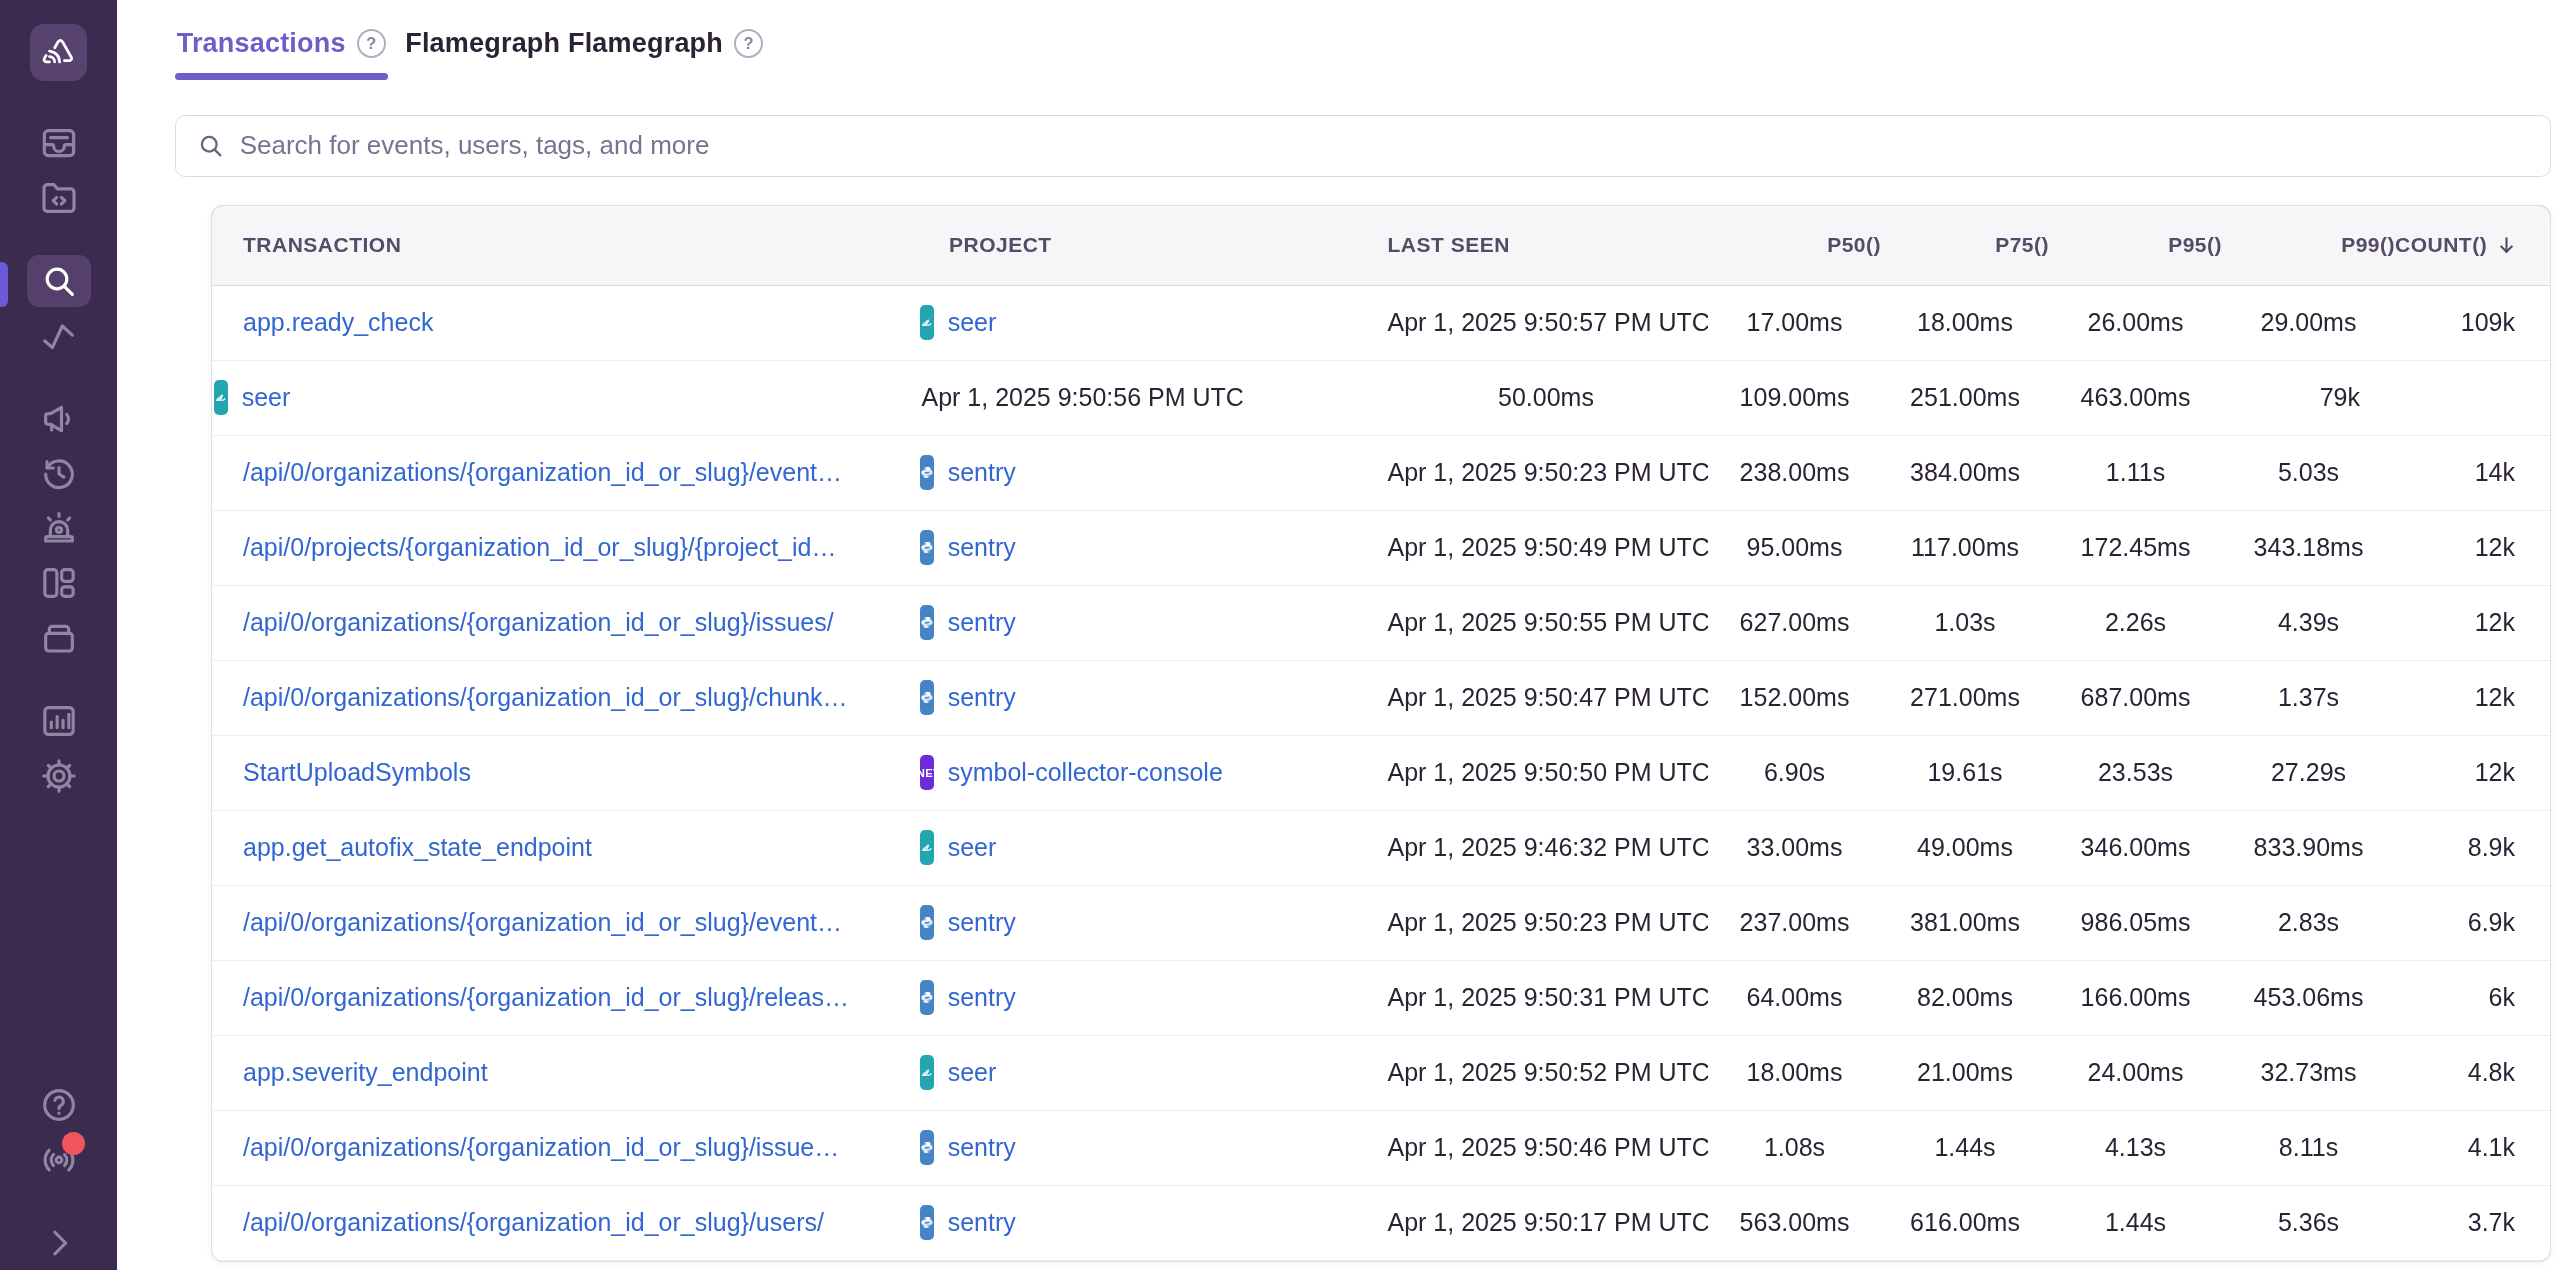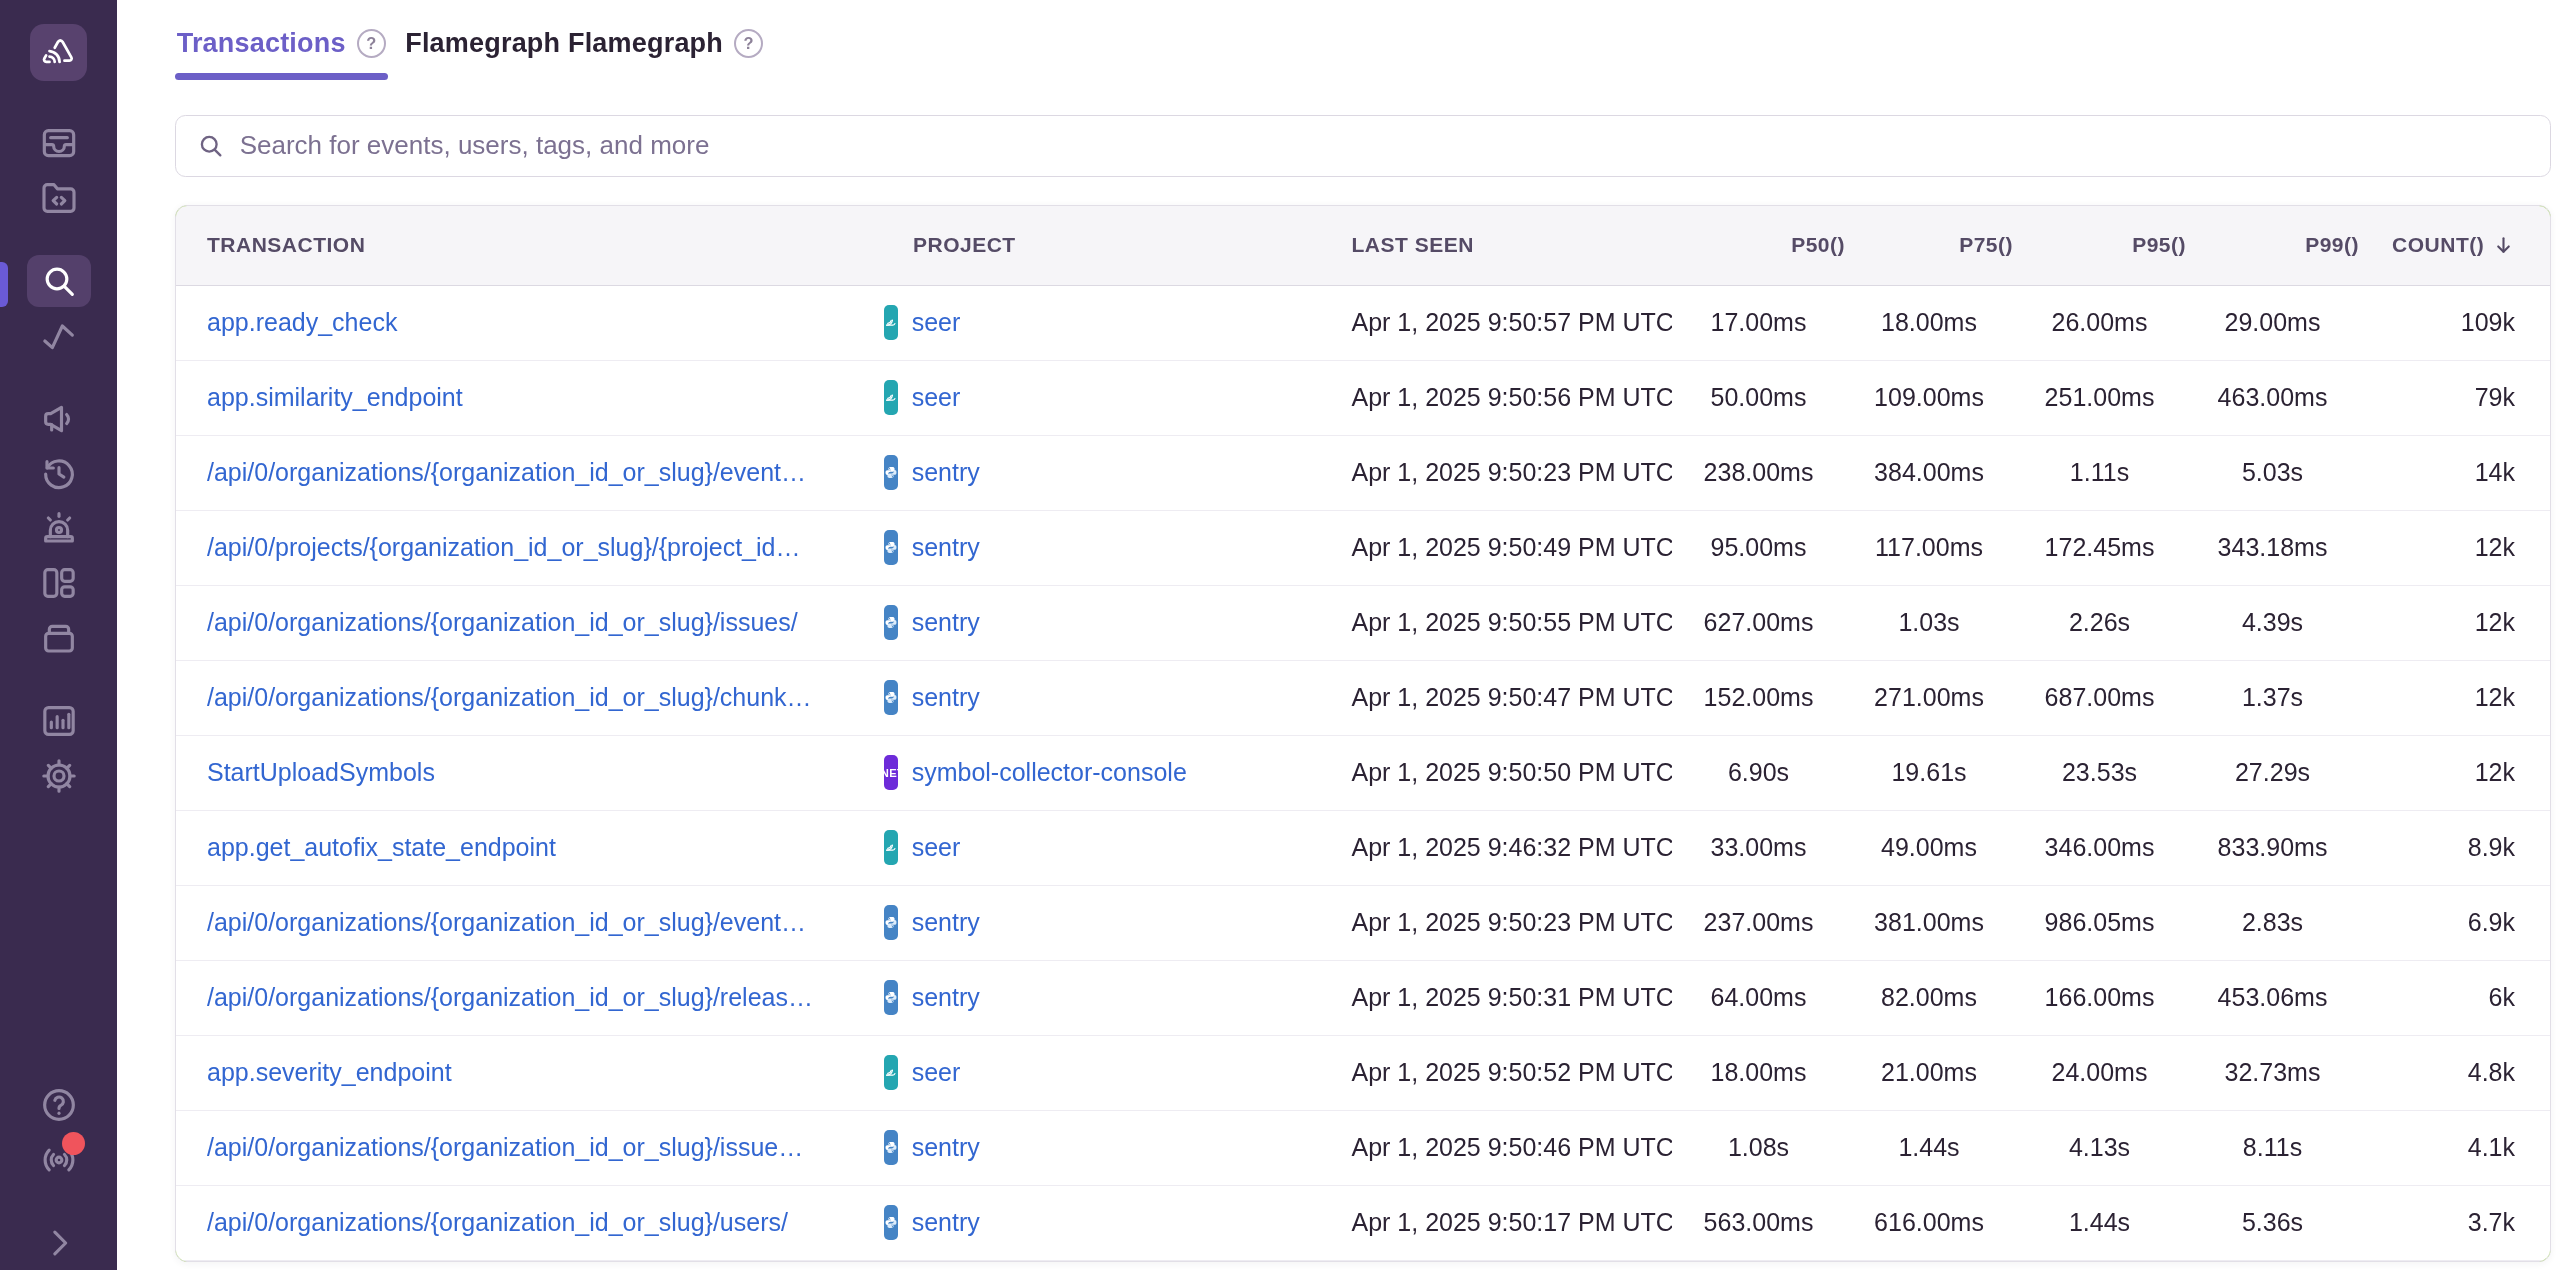--- a/index.html
+++ b/index.html
@@ -65,21 +65,21 @@
   }
   .searchbar svg{width:28px;height:28px;stroke:#6f6383;fill:none;stroke-width:2;stroke-linecap:round;flex:0 0 auto;}
   .searchbar input{
     border:none;outline:none;flex:1;font-family:"Liberation Sans",sans-serif;
     font-size:26px;color:#2b2233;background:transparent;padding:0;
   }
   .searchbar input::placeholder{color:#7c7191;opacity:1;}
   
   .table{
     margin-top:28px;border:1.3px solid #e2dfe7;border-radius:12px;overflow:hidden;
-    box-shadow:0 1.7px 7px rgba(43,34,51,.05);background:#84cc16;
+    box-shadow:0 1.7px 7px rgba(43,34,51,.05);background:#84cc16;margin-left:36px;
   }
   .grid-row{
     display:grid;
     grid-template-columns:706px 466px 324px 173px 168px 173px 173px 1fr;
     align-items:center;
   }
   .thead{background:#f6f5f8;height:79px;border-bottom:1.7px solid #dcd9e2;}
   .th{
     font-size:21px;font-weight:700;color:#554b66;letter-spacing:0.5px;
     white-space:nowrap;display:flex;align-items:center;
@@ -289,21 +289,20 @@
             <span class="plabel">seer</span>
           </div>
           <div class="td date">Apr 1, 2025 9:50:57 PM UTC</div>
           <div class="td num">17.00ms</div>
           <div class="td num">18.00ms</div>
           <div class="td num">26.00ms</div>
           <div class="td num">29.00ms</div>
           <div class="td count">109k</div>
         </div>
         <div class="grid-row tr">
-          <div class="td t-link">app.similarity_endpoint</div>
           <div class="td proj">
             <span class="picon seer">
               <svg viewBox="0 0 24 24" fill="none" stroke="#ffffff" stroke-width="2" stroke-linecap="round">
                 <path d="M4.6 16.6c5.2-.2 9-3.4 10-8.8"></path>
                 <path d="M6.4 13.4c3.1-.4 5.3-2.3 6-5.2"></path>
                 <path d="M4.6 16.6h10.6c1.9 0 3.2-1 3.6-2.9"></path>
               </svg>
             </span>
             <span class="plabel">seer</span>
           </div>

